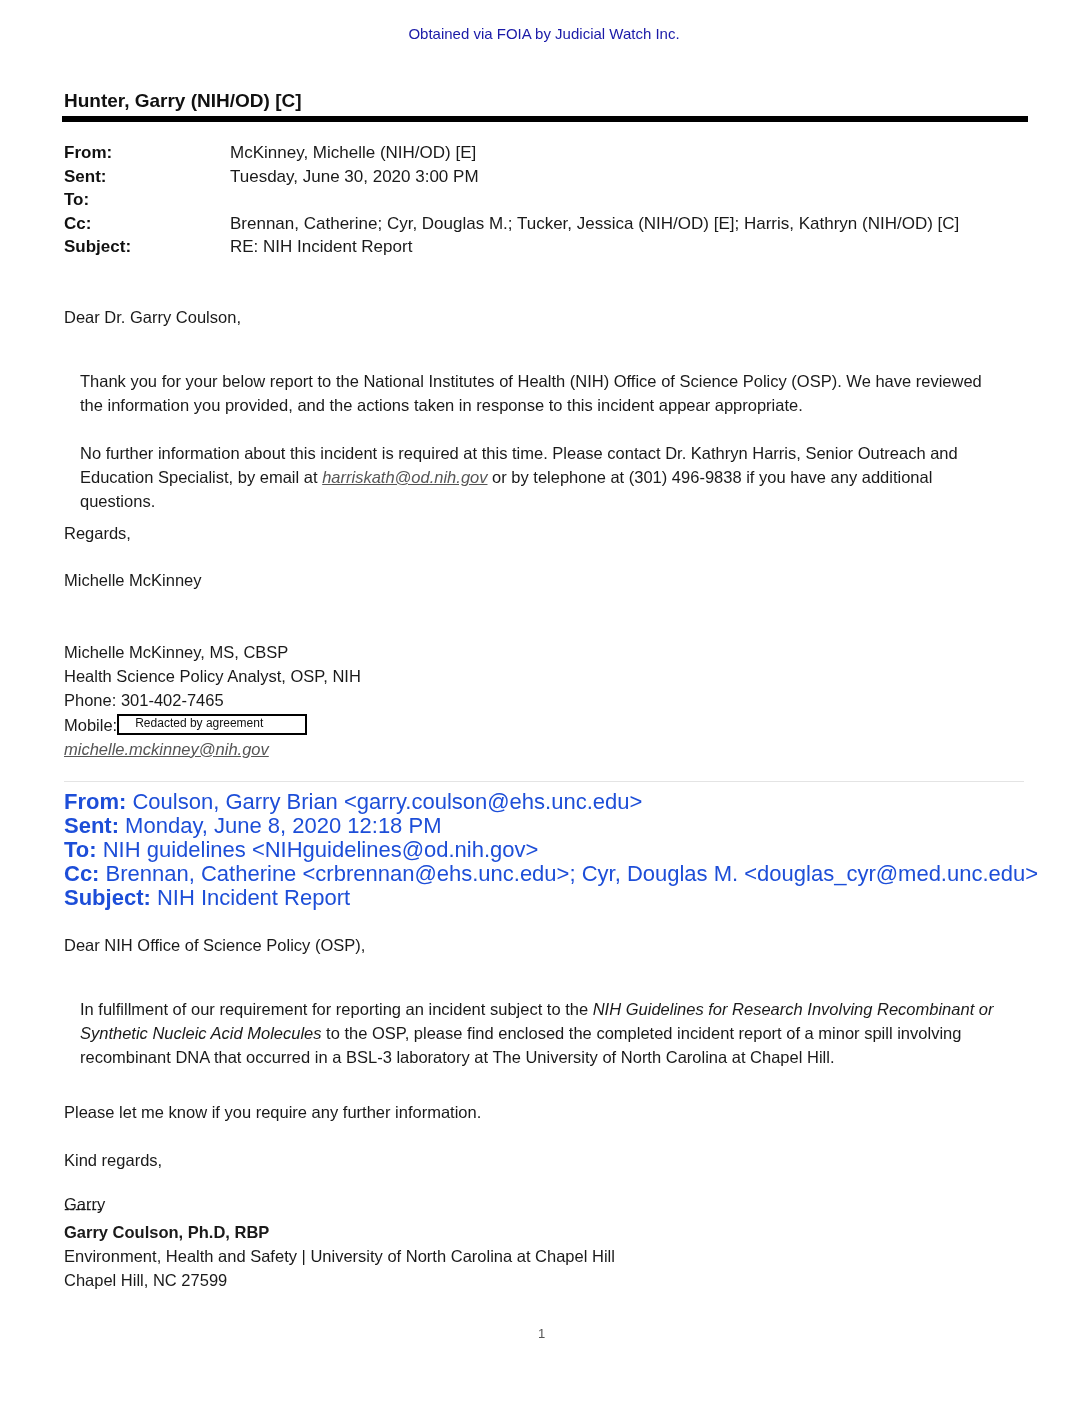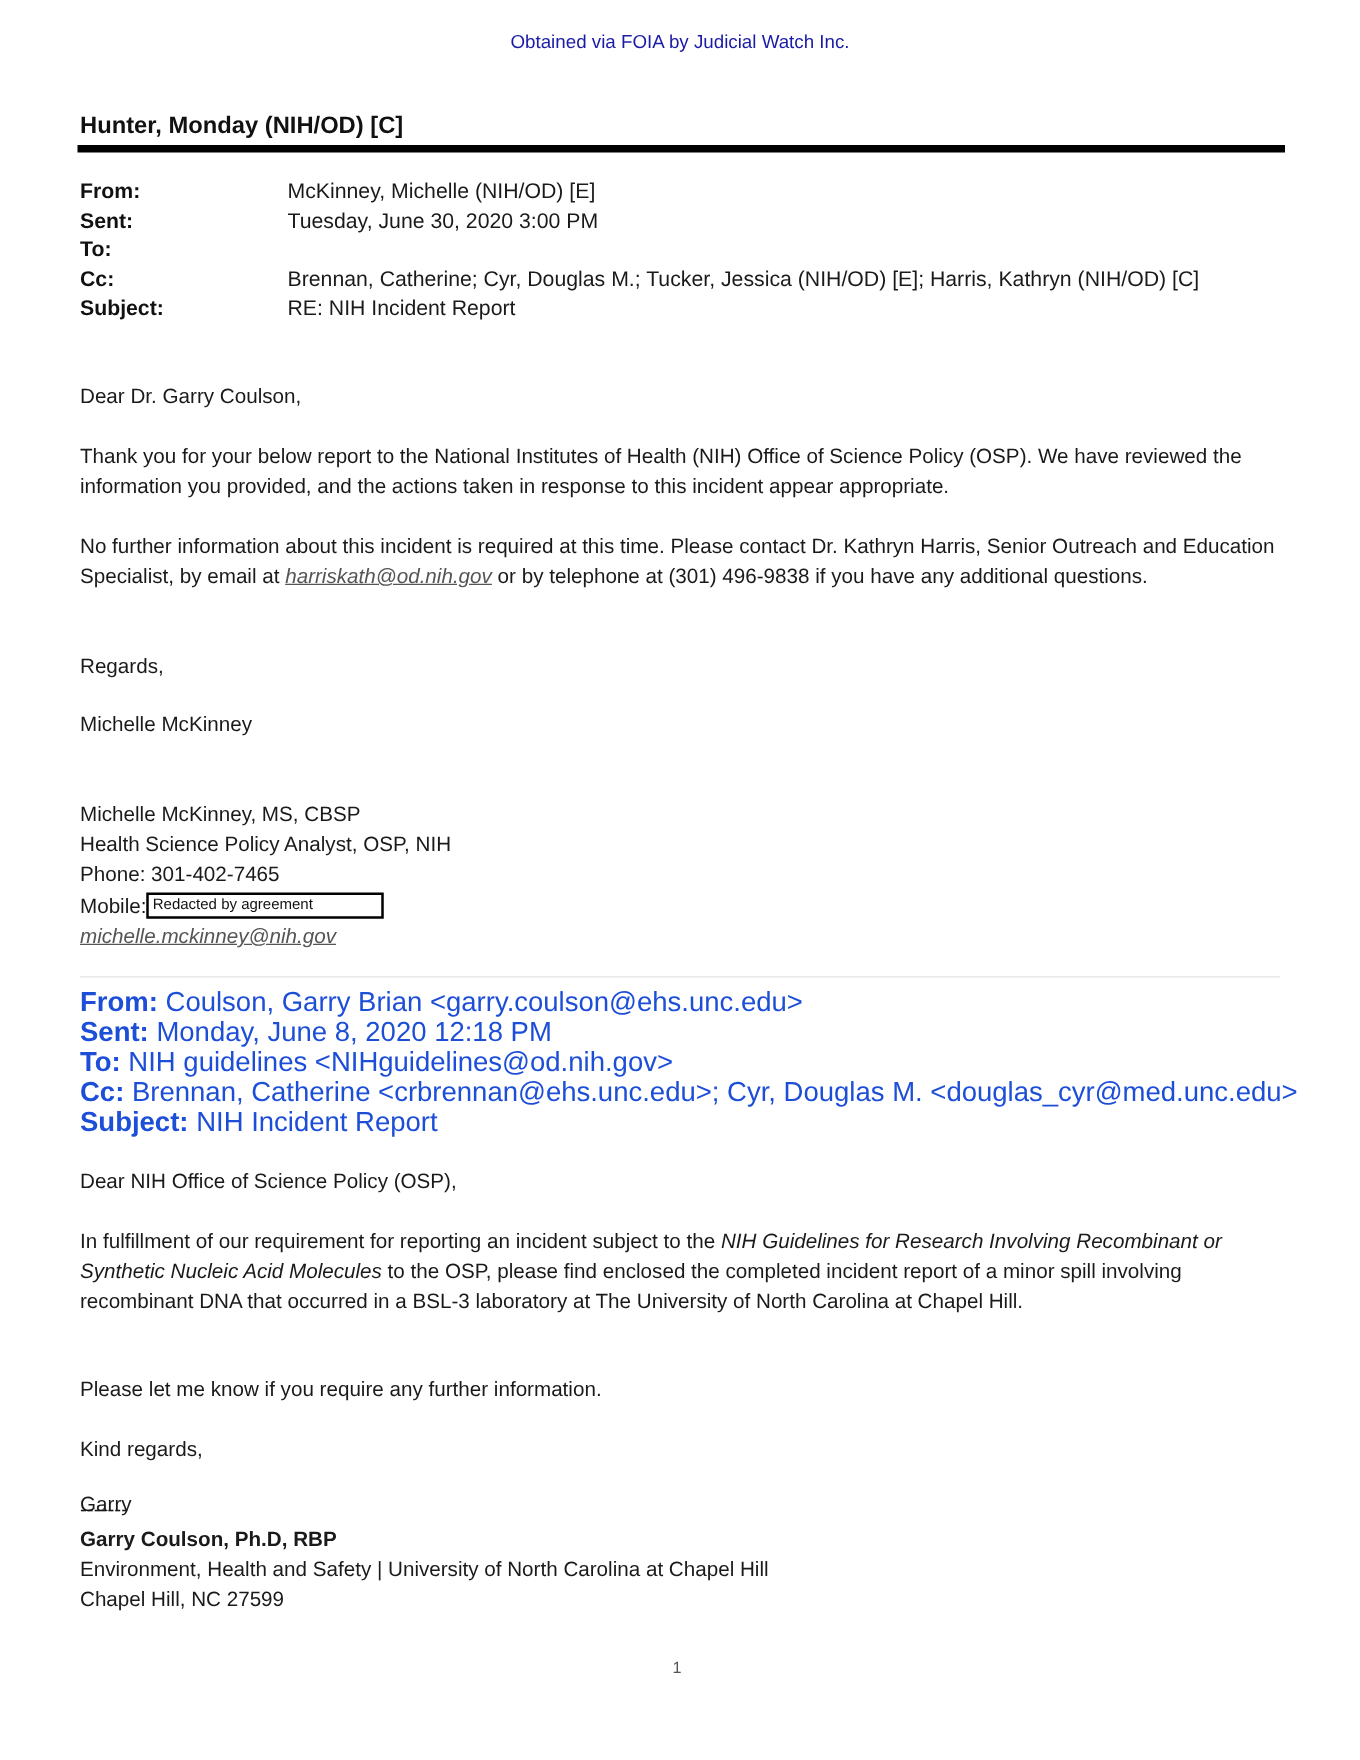--- a/index.html
+++ b/index.html
@@ -18,40 +18,40 @@
     .owner-rule {
       position: absolute; top: 116px; left: 62px; width: 966px; height: 6px; background: #000;
     }
     .hdr { position: absolute; left: 64px; top: 141px; font-size: 17px; line-height: 23.6px; }
     .hdr .row { display: flex; white-space: nowrap; }
     .hdr .lbl { width: 166px; font-weight: bold; }
     .hdr .val { color: #1a1a1a; }
     .body-text {
       position: absolute; left: 64px; width: 960px; font-size: 16.5px; line-height: 24px; color: #1a1a1a;
     }
-    .body-text p { margin: 0; }
+    .body-text p { margin: 16px; }
     a.link { color: #555; text-decoration: underline; font-style: italic; }
     .redact {
       display: inline-block; width: 190px; height: 21px; border: 2px solid #000; vertical-align: top;
-      font-size: 12px; line-height: 14px; padding-left: 3px; box-sizing: border-box; color: #111;
+      font-size: 12px; line-height: 14px; padding-left: 16px; box-sizing: border-box; color: #111;
       margin-top: 1px;
     }
     .sep {
       position: absolute; top: 781px; left: 64px; width: 960px; height: 1px; background: #e4e4e4;
     }
     .fwd { position: absolute; left: 64px; top: 790px; font-size: 22px; line-height: 24px; color: #1d4ed8; }
     .fwd b { font-weight: bold; }
     .gray { color: #777; }
     .pageno { position: absolute; top: 1326px; left: 538px; font-size: 13px; color: #555; }
   </style>
 </head>
 <body>
 
 <div class="foia">Obtained via FOIA by Judicial Watch Inc.</div>
-<div class="owner">Hunter, Monday (NIH/OD) [C]</div>
+<div class="owner">Hunter, Garry (NIH/OD) [C]</div>
 <div class="owner-rule"></div>
 
 <div class="hdr">
   <div class="row">
     <span class="lbl">From:</span>
     <span class="val">McKinney, Michelle (NIH/OD) [E]</span>
   </div>
   <div class="row">
     <span class="lbl">Sent:</span>
     <span class="val">Tuesday, June 30, 2020 3:00 PM</span>

